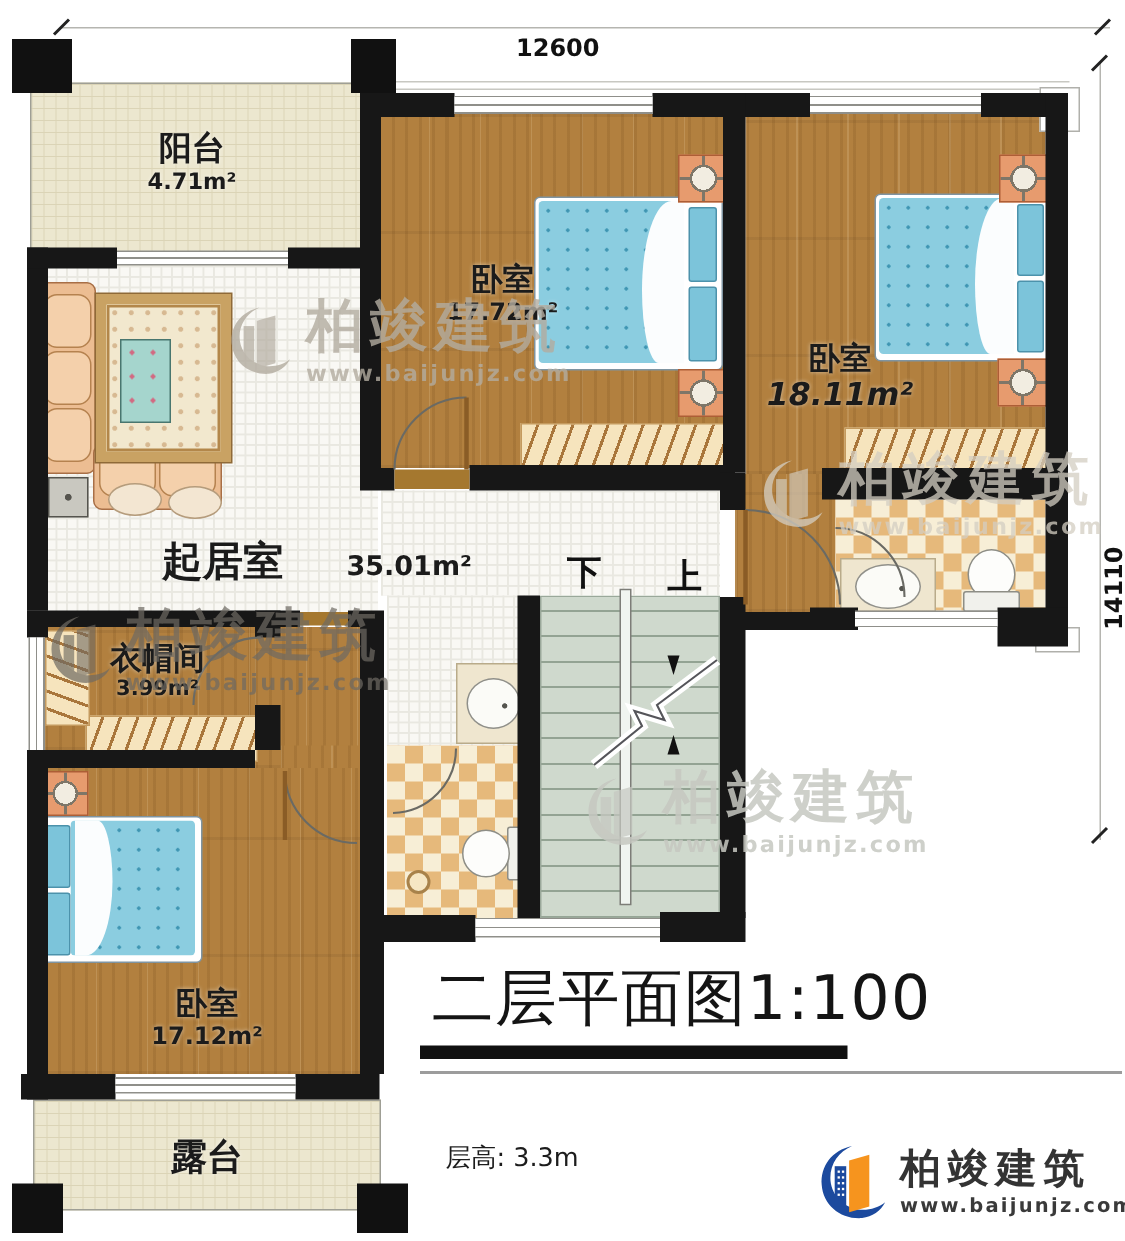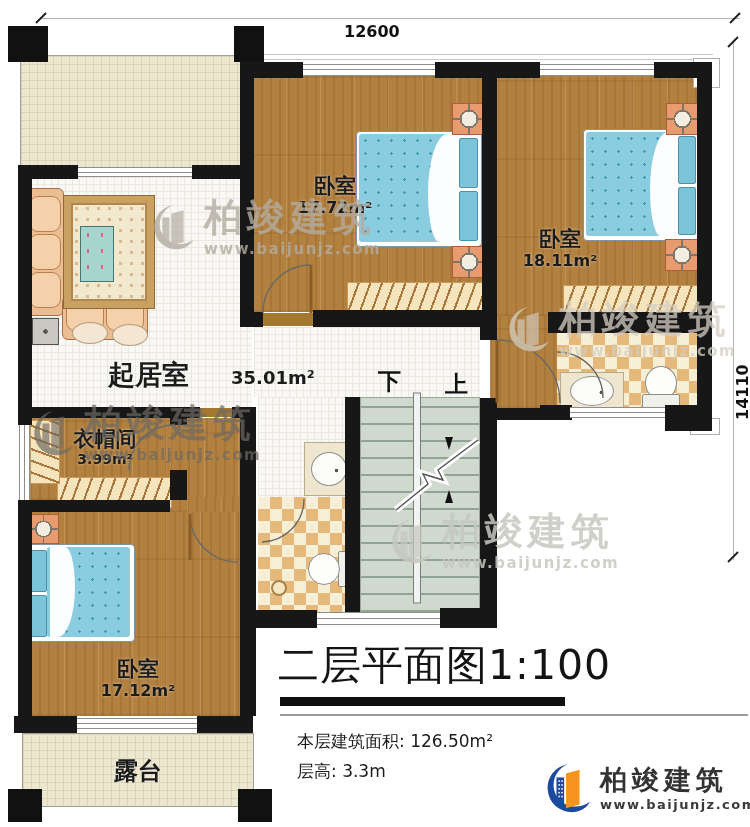--- a/index.html
+++ b/index.html
@@ -249,27 +249,31 @@
     <polyline points="396,510 428,484 423,474 443,480 438,470 478,440" fill="none" stroke="#55555a" stroke-width="1.4"></polyline>
     <polygon points="445,437 453,437 449,450" fill="#111"></polygon>
     <polygon points="445,503 453,503 449,490" fill="#111"></polygon>
 
     <line x1="36" y1="23" x2="46" y2="13" stroke="#222" stroke-width="2"></line>
     <line x1="730" y1="23" x2="740" y2="13" stroke="#222" stroke-width="2"></line>
     <line x1="728" y1="47" x2="738" y2="37" stroke="#222" stroke-width="2"></line>
     <line x1="728" y1="562" x2="738" y2="552" stroke="#222" stroke-width="2"></line>
   </svg>
 
+  <div class="rlabel" style="left:68px;top:88px;width:120px;">
+    <span class="rname" style="font-size:22px;">阳台</span>
+    <span class="rarea" style="font-size:15px;">4.71m²</span>
+  </div>
   <div class="rlabel" style="left:275px;top:175px;width:120px;">
     <span class="rname" style="font-size:21px;">卧室</span>
     <span class="rarea" style="font-size:16px;">17.72m²</span>
   </div>
   <div class="rlabel" style="left:500px;top:228px;width:120px;">
     <span class="rname" style="font-size:21px;">卧室</span>
-    <span class="rarea" style="font-size:16px;">18.11m²</span>
+    <span class="rarea" style="font-size:21px;font-style:italic;">18.11m²</span>
   </div>
   <div class="rlabel" style="left:108px;top:348px;display:flex;align-items:flex-end;gap:42px;text-align:left;">
     <span class="rname" style="font-size:27px;">起居室</span>
     <span class="rarea" style="font-size:18px;margin-bottom:2px;margin-top:20px;">35.01m²</span>
   </div>
   <div class="rlabel" style="left:50px;top:428px;width:110px;">
     <span class="rname" style="font-size:21px;">衣帽间</span>
     <span class="rarea" style="font-size:14px;">3.99m²</span>
   </div>
   <div class="rlabel" style="left:78px;top:658px;width:120px;">
@@ -320,24 +324,23 @@
       <path d="M26 2 C12 5 4 16 5 29 C6 43 18 53 33 52 C40 51 46 47 49 41 C44 45 37 47 30 46 C19 44 11 35 11 24 C11 14 17 6 26 2 Z"></path>
       <path d="M24 12 L38 8 L38 44 L24 48 Z" opacity=".85"></path>
         <rect x="14" y="16" width="8" height="28" opacity=".9"></rect>
     </svg>
     <span class="wmtxt">
       <span class="wmname">柏竣建筑</span>
       <span class="wmurl">www.baijunjz.com</span>
     </span>
   </div>
 
-  <div class="title" style="left:278px;top:638px;">二层平面图1:100</div>
+  <div class="title" style="left:288px;top:638px;">二层平面图1:100</div>
   <div class="thickbar" style="left:280px;top:697px;width:285px;height:9px;"></div>
   <div class="thinline" style="left:280px;top:714px;width:468px;height:1.5px;"></div>
-  <div class="areainfo" style="left:297px;top:730px;">本层建筑面积: 126.50m²</div>
   <div class="areainfo" style="left:297px;top:760px;">层高: 3.3m</div>
 
   <div class="brand" style="left:543px;top:762px;">
     <svg width="50" height="54" viewBox="0 0 52 56">
       <path d="M26 2 C12 5 4 16 5 29 C6 43 18 53 33 52 C40 51 46 47 49 41 C44 45 37 47 30 46 C19 44 11 35 11 24 C11 14 17 6 26 2 Z" fill="#1c4a9e"></path>
       <path d="M24 12 L38 8 L38 44 L24 48 Z" fill="#f6941e"></path>
       <rect x="14" y="16" width="8" height="28" fill="#1c4a9e"></rect>
       <g fill="#fff">
           <rect x="16" y="19" width="1.6" height="1.6"></rect>
           <rect x="19" y="19" width="1.6" height="1.6"></rect>

